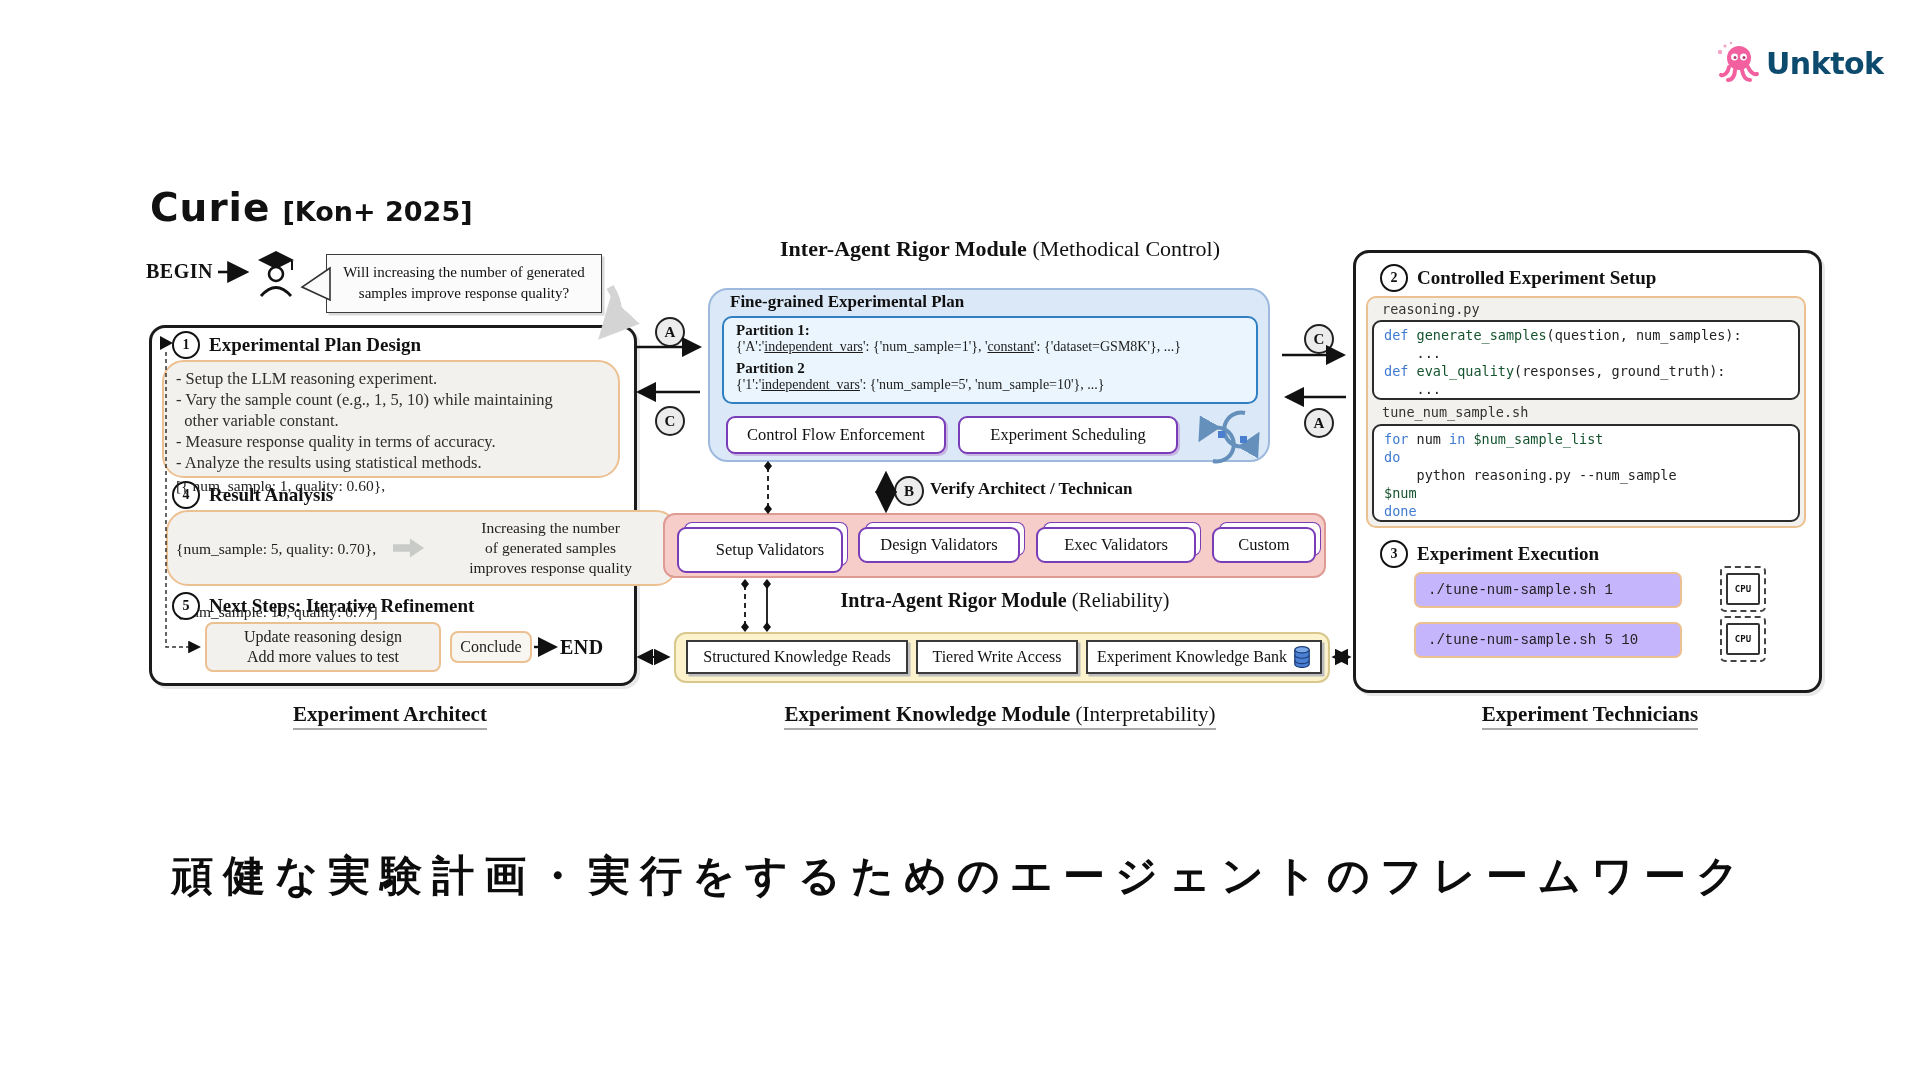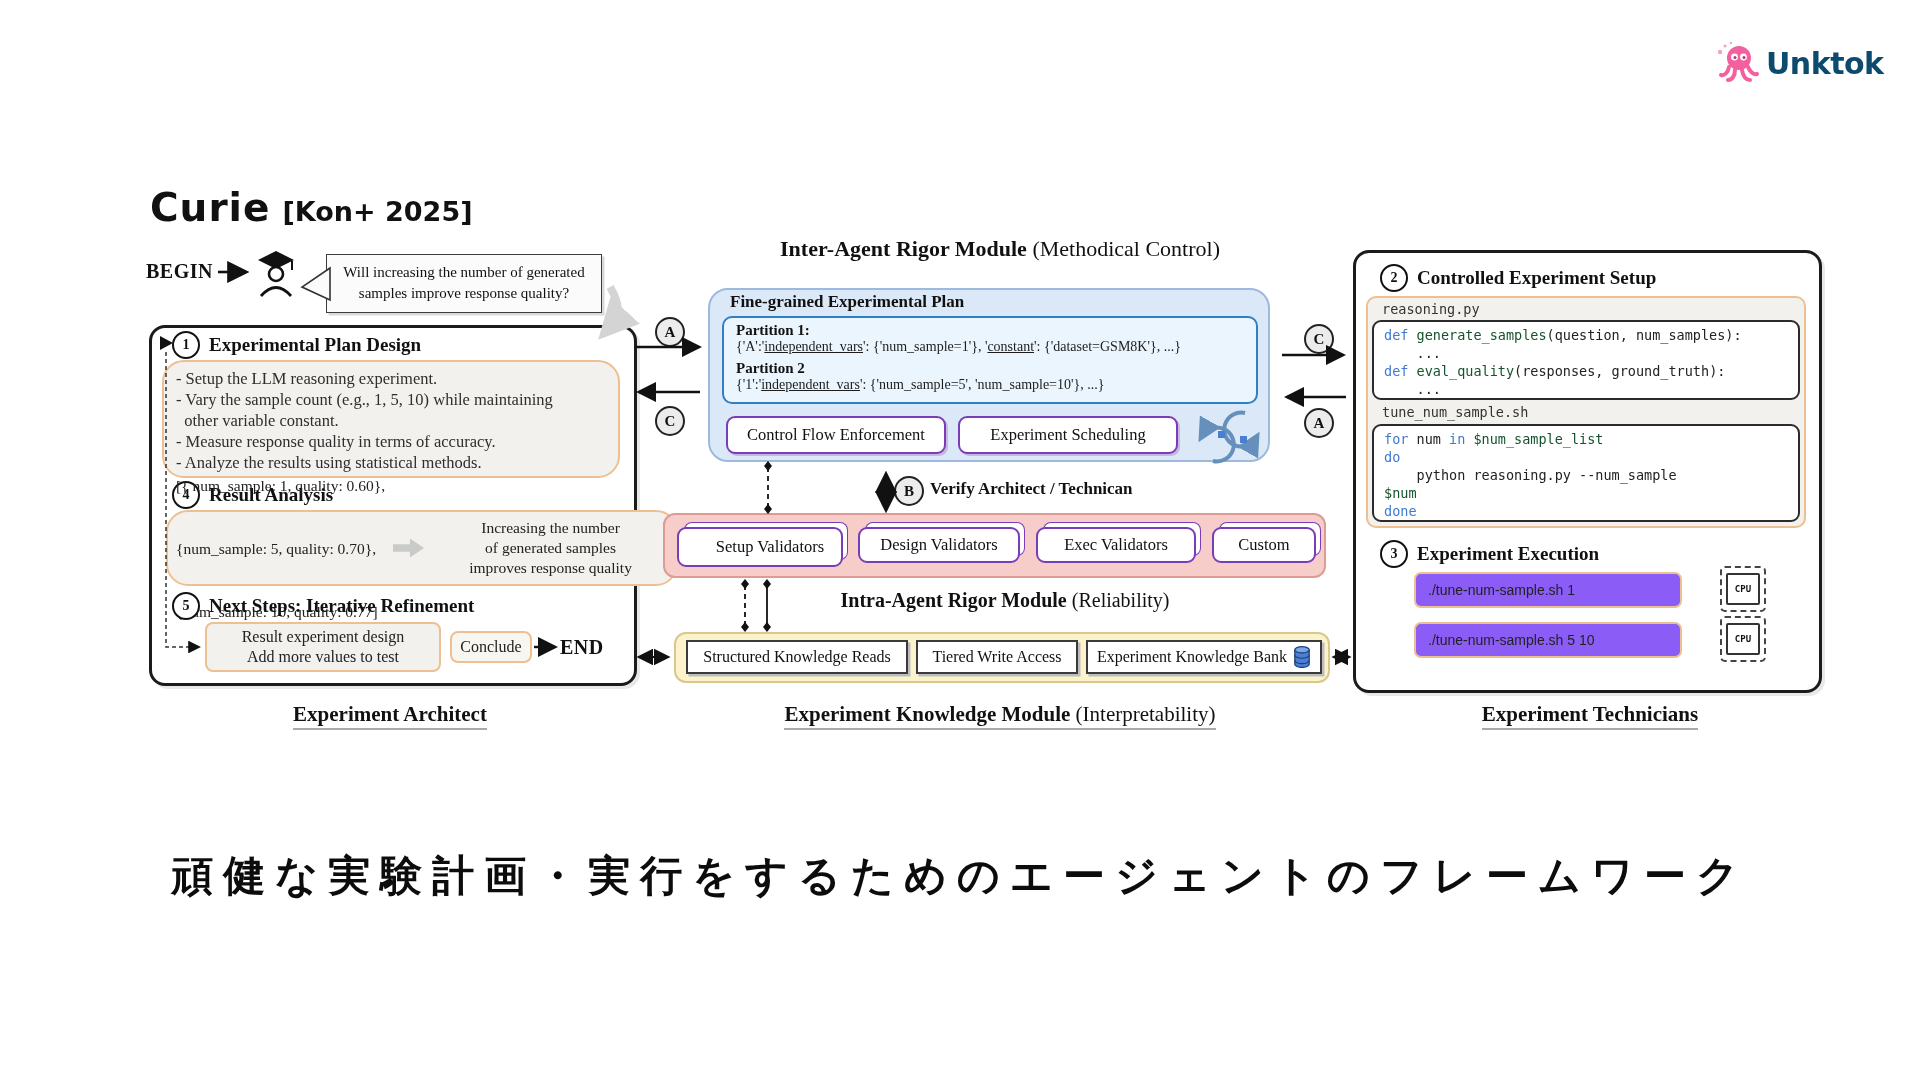--- a/index.html
+++ b/index.html
@@ -48,23 +48,23 @@
   .verify{font-weight:bold;font-size:17px;white-space:nowrap;}
   
   .filelabel{font-family:"DejaVu Sans Mono","Liberation Mono",monospace;font-size:13.5px;color:#333;}
   .codebox{background:#fff;border:2.5px solid #2b2b2b;border-radius:9px;box-sizing:border-box;
            padding:4px 10px;font-family:"DejaVu Sans Mono","Liberation Mono",monospace;
            font-size:13.5px;line-height:18px;color:#222;}
   .cl{white-space:pre;}
   .kw{color:#3f7ad0;}
   .fn{color:#14532d;}
   .ocontainer{background:#f2f1ed;border:2px solid #ecc091;border-radius:10px;box-sizing:border-box;}
-  .cmdbox{background:#8b5cf6;border:2px solid #ecc091;border-radius:7px;box-sizing:border-box;
+  .cmdbox{background:#c4b5fd;border:2px solid #ecc091;border-radius:7px;box-sizing:border-box;
           display:flex;align-items:center;padding:0 12px;
-          font-family:Liberation Sans, sans-serif;font-size:14px;color:#222;}
+          font-family:Liberation Mono, monospace;font-size:14px;color:#222;}
   .cpu{border:2px dashed #444;width:46px;height:46px;border-radius:5px;background:#fff;
        display:flex;align-items:center;justify-content:center;box-sizing:border-box;}
   .cpu-inner{border:2px solid #333;width:30px;height:28px;display:flex;align-items:center;
              justify-content:center;font-family:"DejaVu Sans Mono","Liberation Mono",monospace;
              font-size:9px;font-weight:bold;border-radius:2px;}
   
   .big-label{font-weight:bold;font-size:21px;text-align:center;}
   .big-label .n{font-weight:normal;}
   .big-label span.ul{border-bottom:2px solid #a9a9a9;padding-bottom:2px;}
   .bubble{background:#fbfbfb;border:1.6px solid #3c3c3c;box-shadow:2.5px 2.5px 0 #d9d9d9;
@@ -152,21 +152,21 @@
       <div>of generated samples</div>
       <div>improves response quality</div>
     </div>
   </div>
 
   <div class="abs step-h" style="left:172px;top:592px;">
     <span class="num-c">5</span>
     <span>Next Steps: Iterative Refinement</span>
   </div>
   <div class="abs smallbox" style="left:205px;top:622px;width:236px;height:50px;">
-    <div>Result experiment design</div>
+    <div>Update reasoning design</div>
     <div>Add more values to test</div>
   </div>
   <div class="abs smallbox" style="left:450px;top:631px;width:82px;height:32px;background:#f8f6f1;">
     <div>Conclude</div>
   </div>
   <div class="abs begin-end" style="left:560px;top:636px;">END</div>
 
   <div class="abs big-label" style="left:190px;top:702px;width:400px;">
     <span class="ul">Experiment Architect</span>
   </div>
@@ -189,21 +189,21 @@
   <div class="abs pbtn" style="left:958px;top:416px;width:220px;height:38px;">Experiment Scheduling</div>
 
   <div class="abs let-c" style="left:655px;top:317px;">A</div>
   <div class="abs let-c" style="left:655px;top:406px;">C</div>
   <div class="abs let-c" style="left:1304px;top:324px;">C</div>
   <div class="abs let-c" style="left:1304px;top:408px;">A</div>
   <div class="abs let-c" style="left:894px;top:476px;">B</div>
   <div class="abs verify" style="left:930px;top:479px;">Verify Architect / Technican</div>
 
   <div class="abs pinkbox" style="left:663px;top:513px;width:663px;height:65px;"></div>
-  <div class="abs vbtn" style="left:677px;top:527px;width:166px;height:40px;padding-left:20px;">Setup Validators</div>
+  <div class="abs vbtn" style="left:677px;top:527px;width:166px;height:46px;padding-left:20px;">Setup Validators</div>
   <div class="abs vbtn" style="left:858px;top:527px;width:162px;height:36px;">Design Validators</div>
   <div class="abs vbtn" style="left:1036px;top:527px;width:160px;height:36px;">Exec Validators</div>
   <div class="abs vbtn" style="left:1212px;top:527px;width:104px;height:36px;">Custom</div>
 
   <div class="abs mod-h" style="left:810px;top:589px;width:390px;font-size:20px;">
     <span class="b">Intra-Agent Rigor Module</span><span class="n"> (Reliability)</span>
   </div>
 
   <div class="abs yellowbox" style="left:674px;top:632px;width:656px;height:51px;"></div>
   <div class="abs kitem" style="left:686px;top:640px;width:222px;height:34px;">

